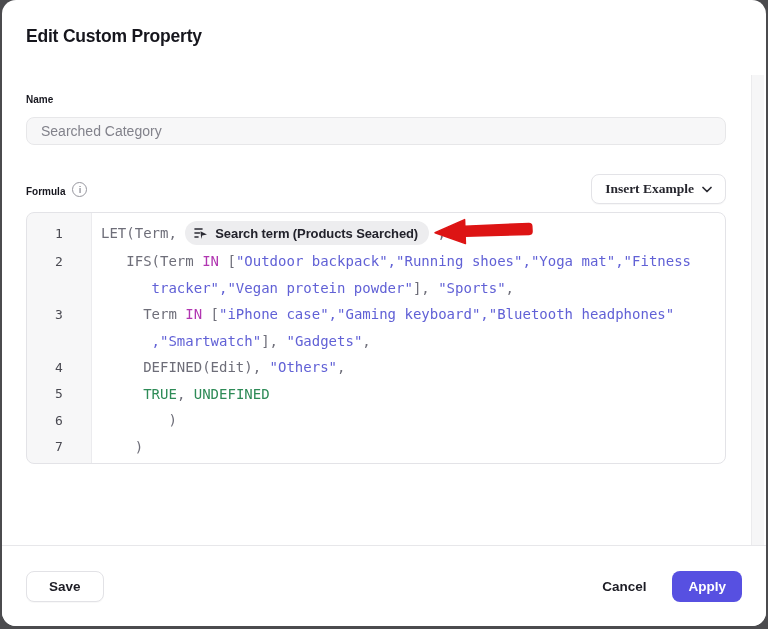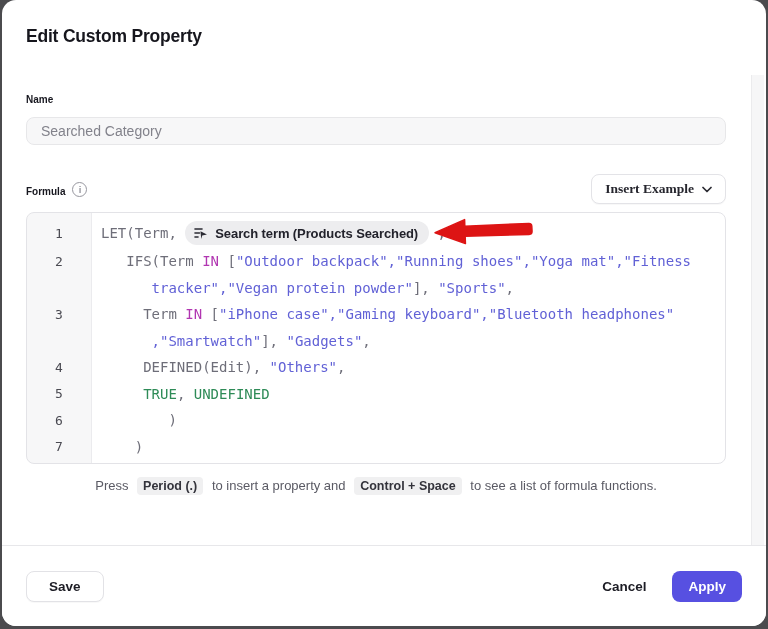--- a/index.html
+++ b/index.html
@@ -125,27 +125,20 @@
           <div class="code-row">
             <span class="ln">7</span>
             <pre class="code"><span class="seg-plain">    )</span></pre>
           </div>
         </div>
       <svg class="arrow-annotation" width="100" height="28" viewBox="0 0 100 28">
         <path d="M2 14 L32 2 L32 8.5 L96 8 Q99 8 99 11 L99 16 Q99 19 96 19 L32 18.5 L32 26 Z" fill="#dd1414" stroke="#dd1414" stroke-width="1.5" stroke-linejoin="round"></path>
       </svg>
     </div>
 
-    <div class="help-line">
-      <span>Press</span>
-      <span class="kbd">Period (.)</span>
-      <span>to insert a property and</span>
-      <span class="kbd">Control + Space</span>
-      <span>to see a list of formula functions.</span>
-    </div>
 
     <div class="scroll-track"></div>
   </div>
 
   <div class="modal-footer">
     <button class="btn btn-save">Save</button>
     <div class="footer-right">
       <button class="btn btn-cancel">Cancel</button>
       <button class="btn btn-apply">Apply</button>
     </div>

